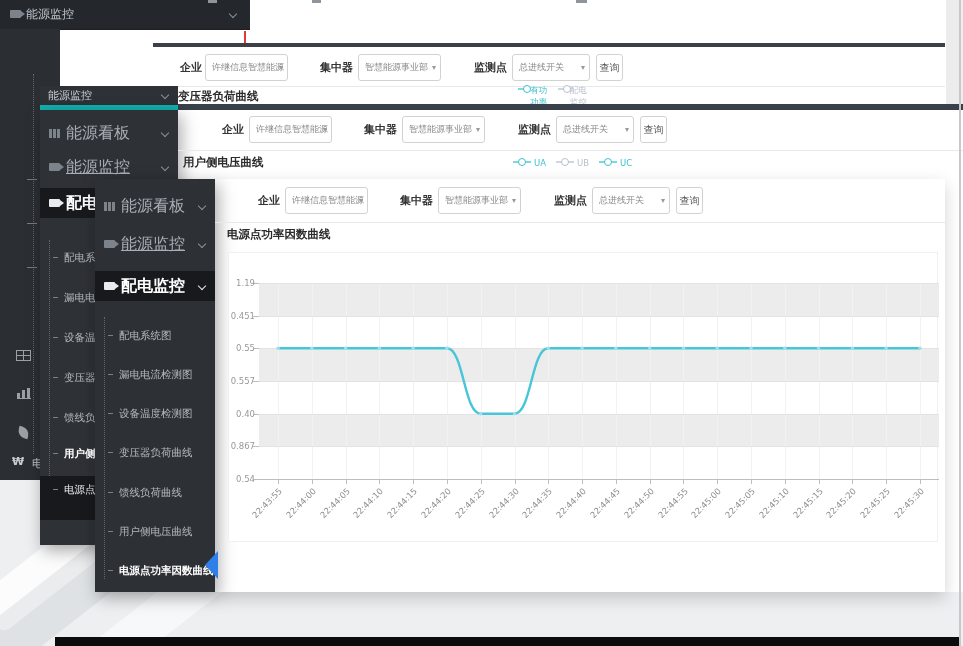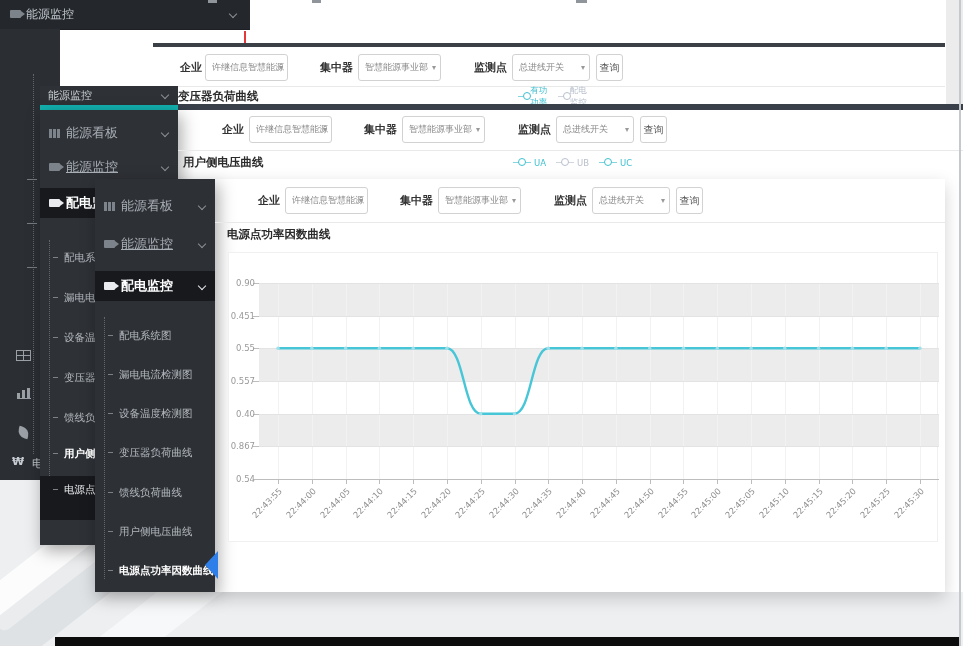--- a/index.html
+++ b/index.html
@@ -12,28 +12,28 @@
   .sel{position:absolute;height:27px;box-sizing:border-box;background:#fff;border:1px solid #d2d2d2;border-radius:3px;
        font-size:9px;color:#888;line-height:25px;padding:0 14px 0 6px;white-space:nowrap;overflow:hidden}
   .caret{position:absolute;right:4px;top:0;line-height:25px;font-size:8px;color:#999}
   .qbtn{position:absolute;height:27px;width:27px;box-sizing:border-box;background:#fff;border:1px solid #d2d2d2;border-radius:3px;
         font-size:10px;color:#555;text-align:center;line-height:25px;white-space:nowrap;overflow:hidden}
   .sep{position:absolute;height:1px;background:#e9e9e9}
   .wtitle{position:absolute;font-size:11.5px;font-weight:bold;color:#2b2b2b;white-space:nowrap}
   .wborder{position:absolute;background:#3a4046}
   
   .lgd{position:absolute;display:flex;align-items:center;gap:10px;font-size:8.5px;color:#9a9a9a;height:13px}
-  .lgi{display:flex;align-items:center;gap:3px}
+  .lgi{display:flex;gap:3px}
   .lgg{position:relative;width:18px;height:9px;display:inline-block}
   .lgg::before{content:"";position:absolute;left:0;right:0;top:3.5px;height:1.6px;background:currentColor;opacity:.65}
   .lgg::after{content:"";position:absolute;left:5px;top:0;width:6px;height:6px;border:1.6px solid currentColor;border-radius:50%;background:#fff}
   .act{color:var(--teal2)} .mut{color:#b9c0cc}
   
   .sb{position:absolute;background:#2e3136;box-shadow:3px 5px 16px rgba(0,0,0,.35)}
-  .sb-item{position:absolute;left:0;right:0;height:26px;color:#a9afb6;font-size:13px;line-height:26px;
+  .sb-item{position:absolute;left:0;right:0;height:26px;color:#a9afb6;font-size:16px;line-height:26px;
            padding-left:26px;box-sizing:border-box;white-space:nowrap;overflow:hidden}
   .sb-item.ul{text-decoration:underline}
   .gsel{background:#17191d;color:#fff;font-weight:bold;height:30px;line-height:30px}
   .sb-child{position:absolute;left:0;right:0;height:26px;line-height:26px;padding-left:24px;box-sizing:border-box;
             font-size:10.5px;color:#b3b9bf;white-space:nowrap;overflow:hidden}
   .sb-child::before{content:"";position:absolute;left:13px;top:13px;width:5px;height:1px;background:#7b8187}
   .csel{color:#fff;font-weight:bold}
   .cdark{background:#17191d;color:#e9ebed}
   .chev{position:absolute;right:10px;top:9px;width:5px;height:5px;border-right:1.5px solid #8b9198;border-bottom:1.5px solid #8b9198;transform:rotate(45deg)}
   .chev.w{border-color:#e8eaec}
@@ -242,21 +242,21 @@
         <div class="axis" style="left:623.421052631579px;top:226px;width:1px;height:5px"></div>
         <div class="xlab" style="left:568.4px;top:233px">22:45:20</div>
         <div class="vgrid" style="left:657.2105263157895px;top:30px;height:196px"></div>
         <div class="axis" style="left:657.2105263157895px;top:226px;width:1px;height:5px"></div>
         <div class="xlab" style="left:602.2px;top:233px">22:45:25</div>
         <div class="vgrid" style="left:691px;top:30px;height:196px"></div>
         <div class="axis" style="left:691px;top:226px;width:1px;height:5px"></div>
         <div class="xlab" style="left:636.0px;top:233px">22:45:30</div>
         <div class="hgrid" style="top:30px"></div>
         <div class="axis" style="left:24px;top:30px;width:6px;height:1px"></div>
-        <div class="ylab" style="left:0;top:25px">0.90</div>
+        <div class="ylab" style="left:0;top:25px">1.19</div>
         <div class="hgrid" style="top:62.666666666666664px"></div>
         <div class="axis" style="left:24px;top:62.666666666666664px;width:6px;height:1px"></div>
         <div class="ylab" style="left:0;top:57.666666666666664px">0.451</div>
         <div class="hgrid" style="top:95.33333333333333px"></div>
         <div class="axis" style="left:24px;top:95.33333333333333px;width:6px;height:1px"></div>
         <div class="ylab" style="left:0;top:90.33333333333333px">0.55</div>
         <div class="hgrid" style="top:128px"></div>
         <div class="axis" style="left:24px;top:128px;width:6px;height:1px"></div>
         <div class="ylab" style="left:0;top:123px">0.557</div>
         <div class="hgrid" style="top:160.66666666666666px"></div>

